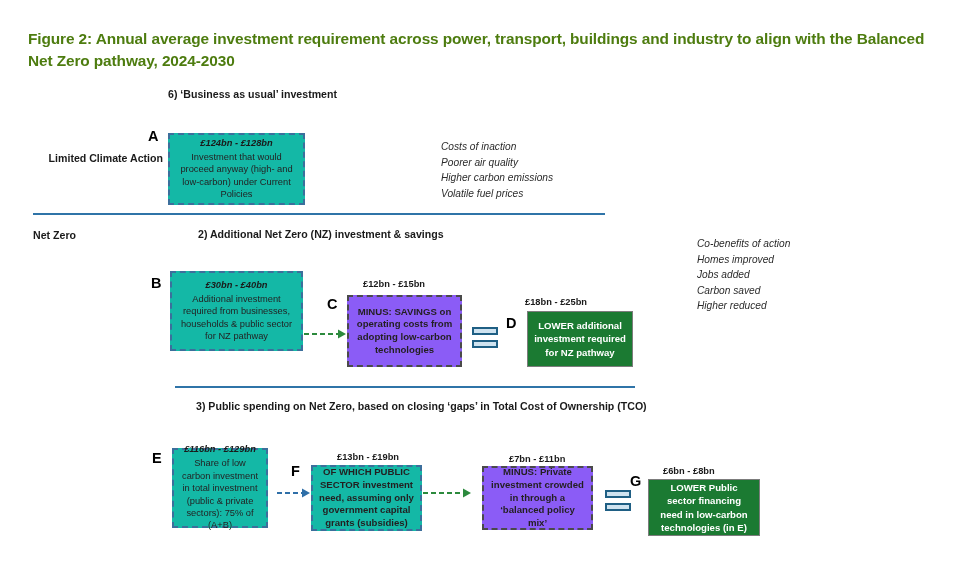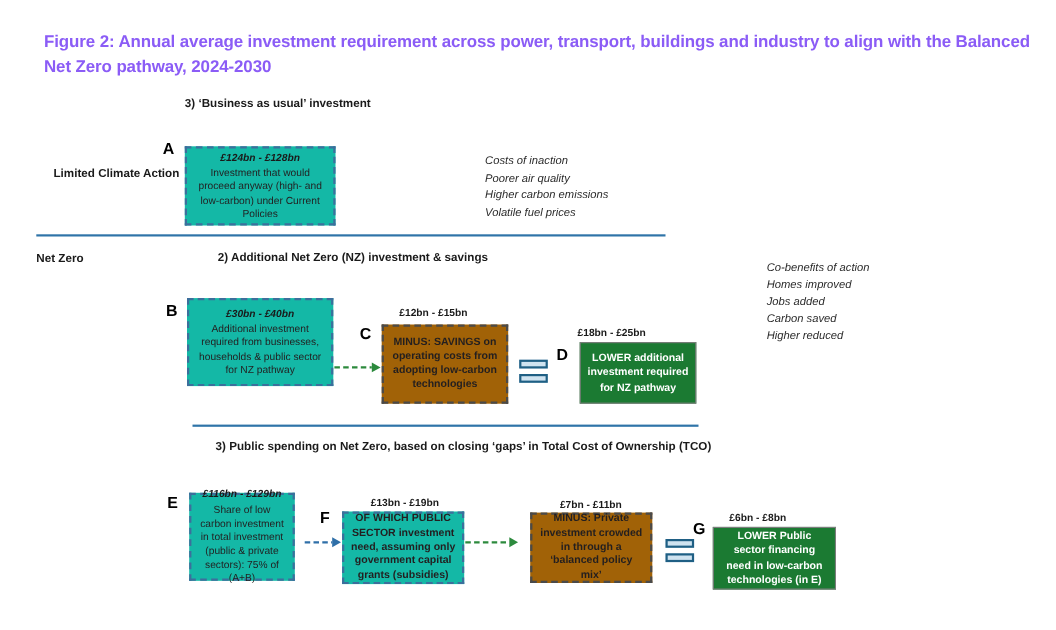--- a/index.html
+++ b/index.html
@@ -17,27 +17,27 @@
   }
 
   #figure-root {
     position: absolute;
     inset: 0;
   }
 
   
   .fig-title {
     position: absolute;
-    left: 40px;
+    left: 28px;
     top: 28px;
     width: 910px;
     font-size: 15.4px;
     line-height: 1.42;
     font-weight: bold;
-    color: #8b5cf6;
+    color: #4d7c0f;
     letter-spacing: -0.1px;
   }
 
   
   .section-heading {
     position: absolute;
     font-size: 10.6px;
     font-weight: bold;
     color: #1a1a1a;
     white-space: nowrap;
@@ -78,21 +78,21 @@
   }
   .node .body {
     font-size: 9.3px;
     line-height: 1.33;
   }
   .node.blue {
     background: #14b8a6;
     border: 2px dashed #3c6f9c;
   }
   .node.green {
-    background: #a16207;
+    background: #8b5cf6;
     border: 2px dashed #4a4a4a;
   }
   .node.greenfill {
     background: #1b7a32;
     border: 1px solid #7c7c7c;
     color: #ffffff;
   }
   .node.greenfill .body {
     font-weight: bold;
     font-size: 9.6px;
@@ -161,21 +161,21 @@
     box-sizing: border-box;
   }
 </style>
 </head>
 <body>
 
 <div id="figure-root">
 
   <div class="fig-title">Figure 2: Annual average investment requirement across power, transport, buildings and industry to align with the Balanced Net Zero pathway, 2024-2030</div>
 
-  <div class="section-heading" id="section-1-heading">3) ‘Business as usual’ investment</div>
+  <div class="section-heading" id="section-1-heading">6) ‘Business as usual’ investment</div>
 
   <div class="row-label" id="row-label-limited">Limited Climate Action</div>
 
   <div class="tag" style="left:148px; top:128px;">A</div>
   <div class="node blue" style="left:168px; top:133px; width:137px; height:72px;">
     <div class="value-inline">£124bn - £128bn</div>
     <div class="body">Investment that would proceed anyway (high- and low-carbon) under Current Policies</div>
   </div>
 
   <div class="side-note" id="note-inaction">

